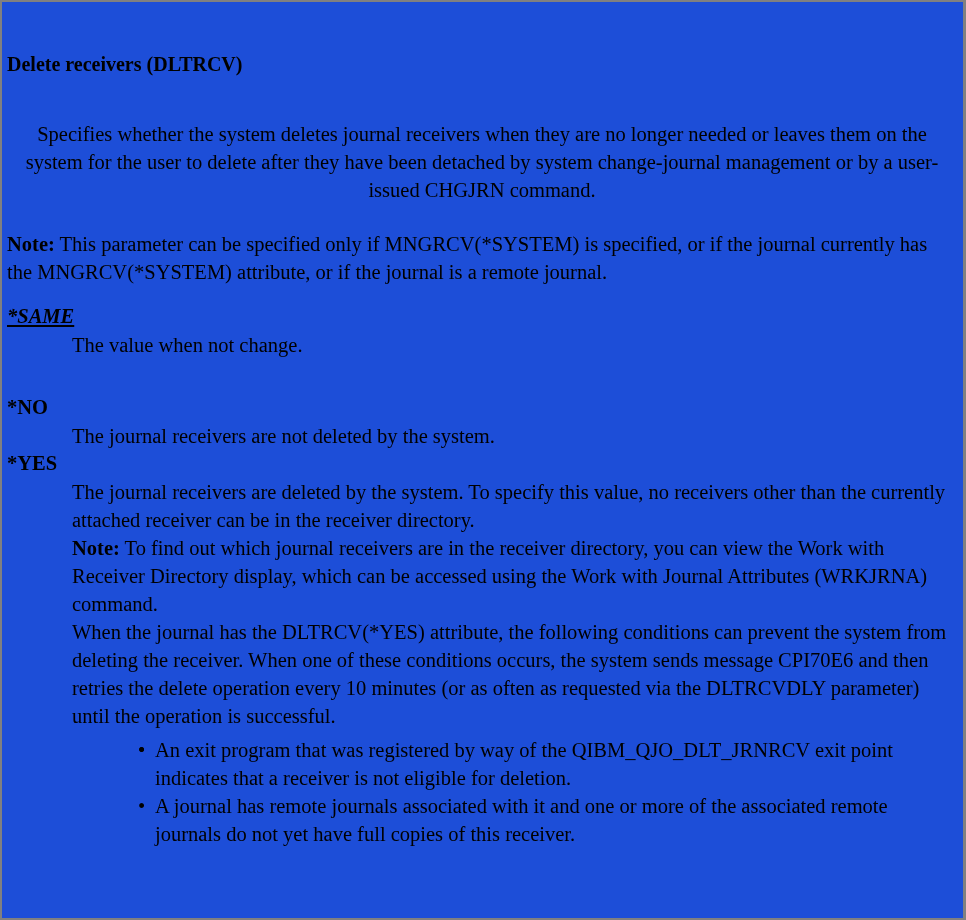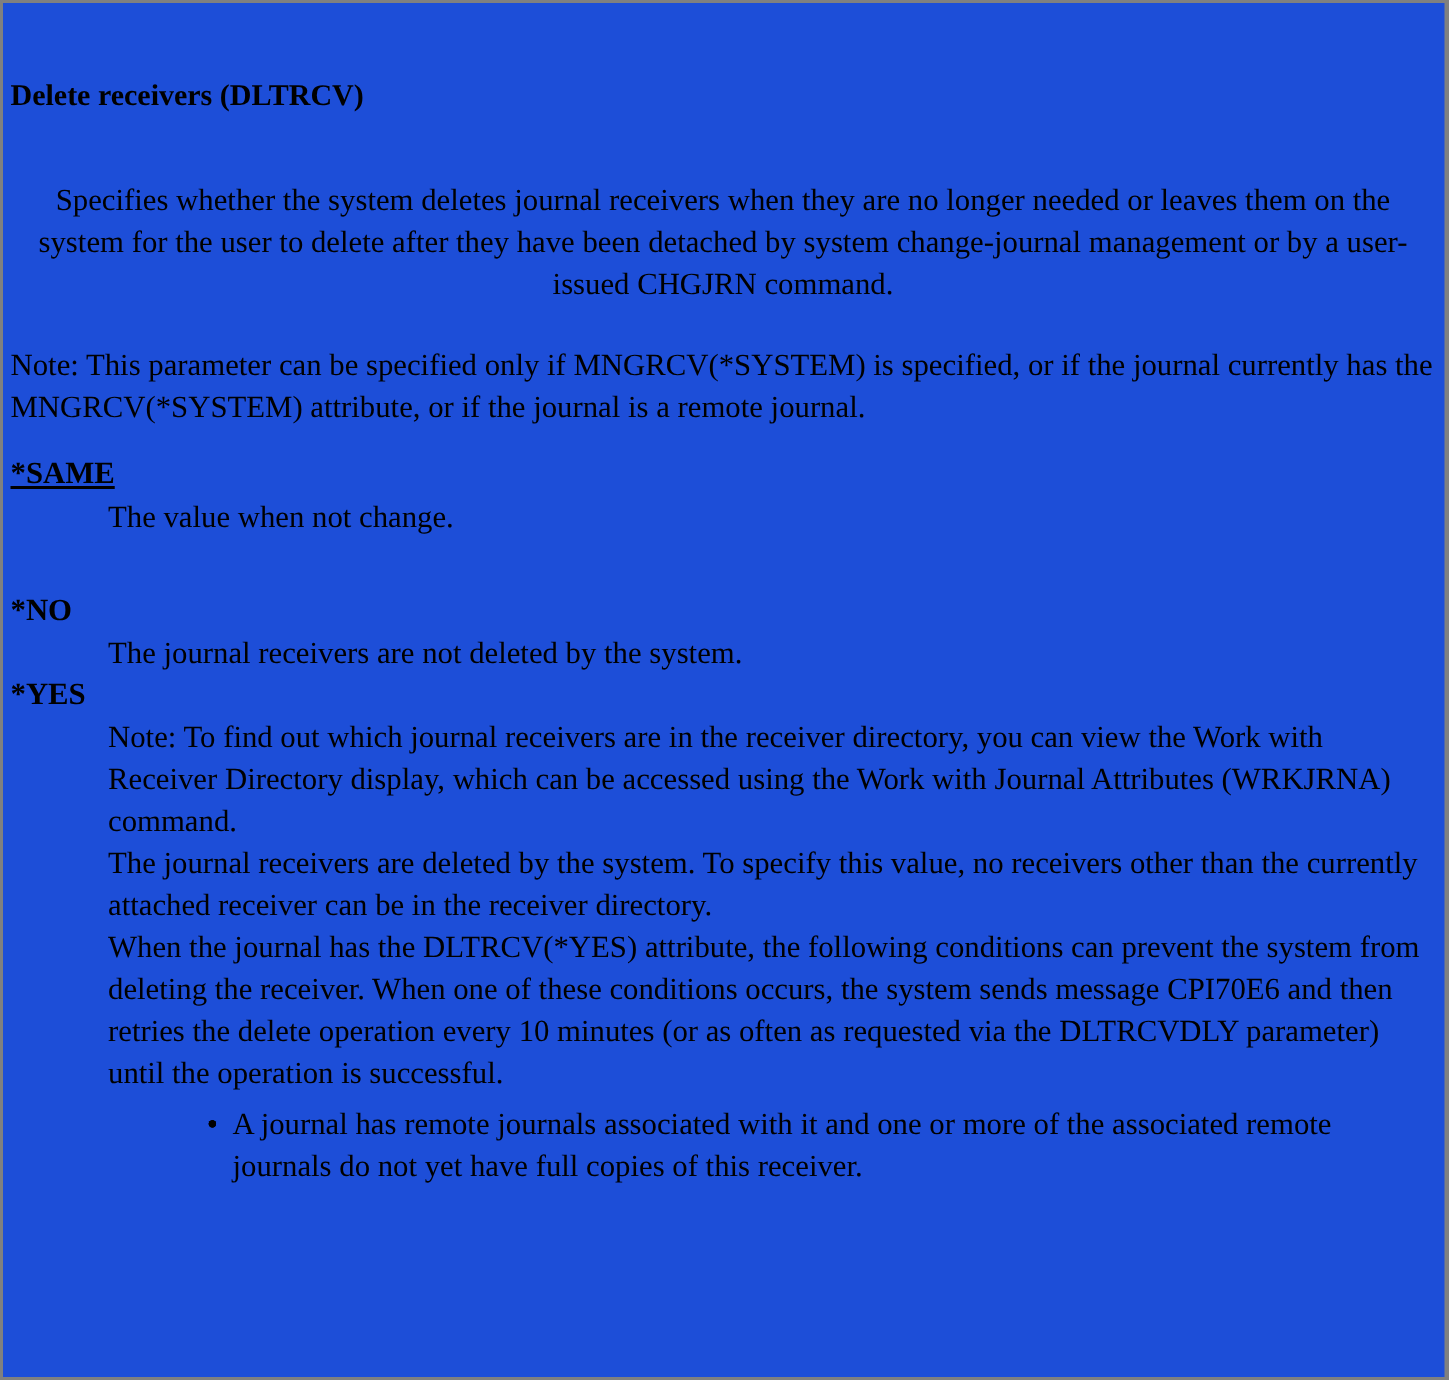--- a/index.html
+++ b/index.html
@@ -20,27 +20,27 @@
     .content { position: absolute; left: 5px; top: 0; right: 6px; }
     .title {
       position: absolute; top: 48px; left: 0;
       font-weight: bold; font-size: 20px; margin: 0;
     }
     .p1 { position: absolute; top: 118px; left: 0; right: 0; margin: 0; text-align: center; }
     .p2 { position: absolute; top: 228px; left: 0; right: 0; margin: 0; }
     .term { font-weight: bold; margin: 0; position: absolute; left: 0; }
     .term.underline { text-decoration: underline; }
     .def { position: absolute; left: 65px; right: 0; margin: 0; }
-    .t-same { top: 300px; }
+    .t-same { top: 300px; font-style: italic; }
     .d-same { top: 329px; }
     .t-no { top: 391px; text-align: center; }
     .d-no { top: 420px; }
     .t-yes { top: 447px; font-family: Liberation Serif, serif; }
     .d-yes { top: 476px; }
-    .bold { font-weight: normal; }
+    .bold { font-weight: bold; }
     ul.conds {
       position: absolute; top: 734px; left: 125px; right: 0;
       margin: 0; padding: 0; list-style: none;
     }
     ul.conds li { position: relative; padding-left: 23px; }
     ul.conds li .bullet { position: absolute; left: 6px; top: 0; }
   </style>
 </head>
 <body>
 
@@ -53,24 +53,24 @@
     <p class="p2"><span class="bold">Note:</span><span> This parameter can be specified only if MNGRCV(*SYSTEM) is specified, or if the journal currently has the MNGRCV(*SYSTEM) attribute, or if the journal is a remote journal.</span></p>
 
     <p class="term underline t-same">*SAME</p>
     <p class="def d-same">The value when not change.</p>
 
     <p class="term t-no">*NO</p>
     <p class="def d-no">The journal receivers are not deleted by the system.</p>
 
     <p class="term t-yes">*YES</p>
     <div class="def d-yes">
+      <div>The journal receivers are deleted by the system. To specify this value, no receivers other than the currently attached receiver can be in the receiver directory.</div>
       <div><span class="bold">Note:</span><span> To find out which journal receivers are in the receiver directory, you can view the Work with Receiver Directory display, which can be accessed using the Work with Journal Attributes (WRKJRNA) command.</span></div>
-      <div>The journal receivers are deleted by the system. To specify this value, no receivers other than the currently attached receiver can be in the receiver directory.</div>
       <div>When the journal has the DLTRCV(*YES) attribute, the following conditions can prevent the system from deleting the receiver. When one of these conditions occurs, the system sends message CPI70E6 and then retries the delete operation every 10 minutes (or as often as requested via the DLTRCVDLY parameter) until the operation is successful.</div>
     </div>
 
     <ul class="conds">
       <li><span class="bullet">•</span></li>
-      <li><span class="bullet">•</span></li>
+      <li><span class="bullet">•</span><span>An exit program that was registered by way of the QIBM_QJO_DLT_JRNRCV exit point indicates that a receiver is not eligible for deletion.</span></li>
       <li><span class="bullet">•</span><span>A journal has remote journals associated with it and one or more of the associated remote journals do not yet have full copies of this receiver.</span></li>
     </ul>
   </div>
 </div>
 
 </body></html>

